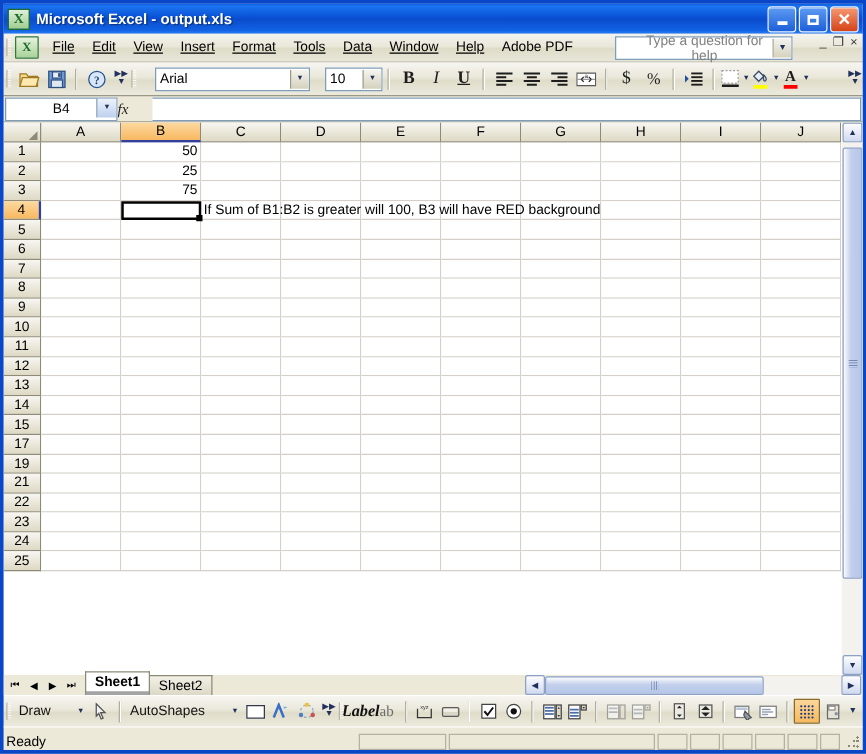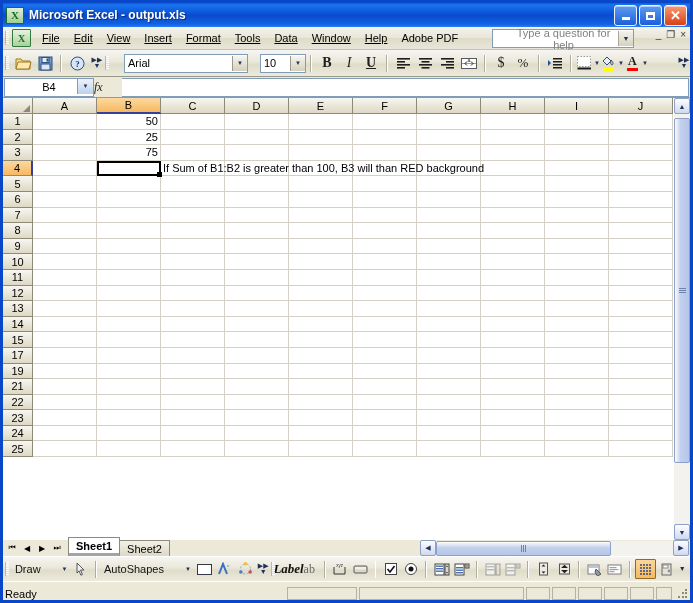--- a/index.html
+++ b/index.html
@@ -567,21 +567,21 @@
               <div class="cell"></div>
               <div class="cell"></div>
             </div>
             <div class="row">
               <div class="rhcell sel">
                 <span>4</span>
               </div>
               <div class="cell"></div>
               <div class="cell num active"></div>
               <div class="cell overflow">
-                <span>If Sum of B1:B2 is greater than 100, B3 will than RED background</span>
+                <span>If Sum of B1:B2 is greater will 100, B3 will have RED background</span>
               </div>
               <div class="cell"></div>
               <div class="cell"></div>
               <div class="cell"></div>
               <div class="cell"></div>
               <div class="cell"></div>
               <div class="cell"></div>
               <div class="cell"></div>
             </div>
             <div class="row">

